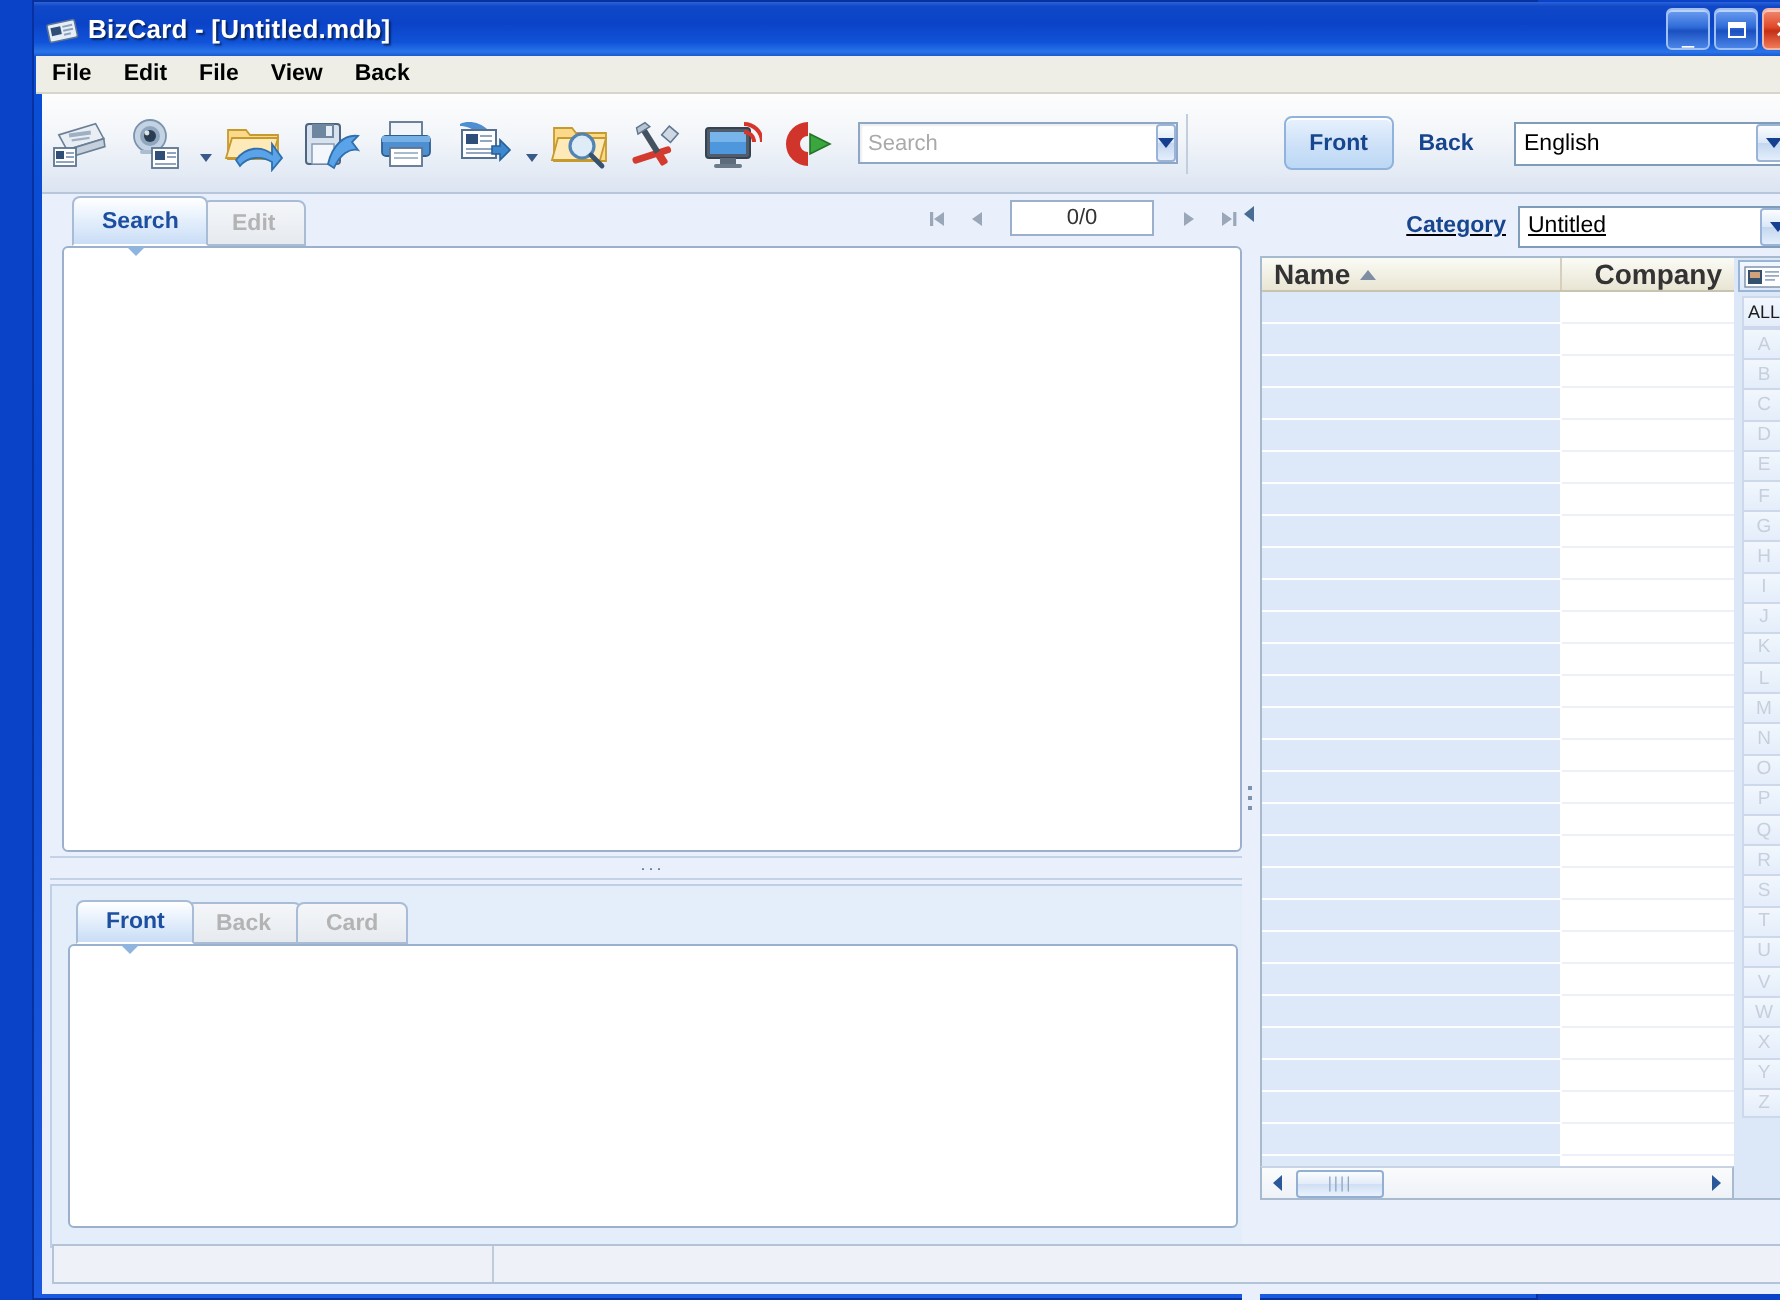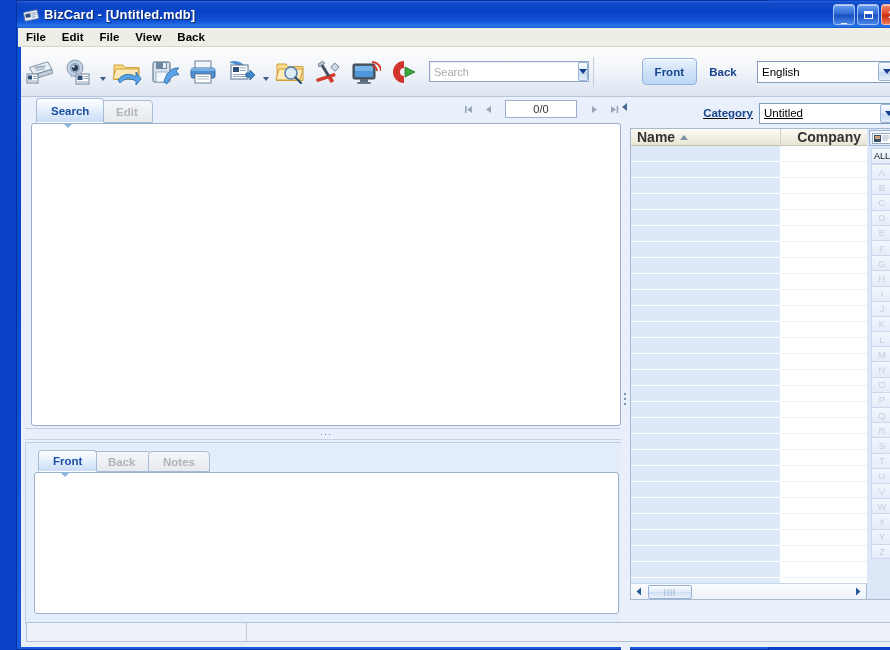--- a/index.html
+++ b/index.html
@@ -544,21 +544,21 @@
       <div id="bottompane">
         <div id="bottom-tabs">
           <div class="tab sel" style="left:12px; top:0; height:22px;">
             <span>Front</span>
           </div>
           <div class="tab-nub" style="left:34px; top:22px;"></div>
           <div class="tab unsel" style="left:67px; top:1px; height:21px;">
             <span>Back</span>
           </div>
           <div class="tab unsel" style="left:122px; top:1px; height:21px;">
-            <span>Notes</span>
+            <span>Card</span>
           </div>
         </div>
         <div id="card-area"></div>
       </div>
     </div>
 
     <div id="splitter-v">
       <div id="splitter-v-arrow"></div>
       <div class="grip">
         <i></i>

